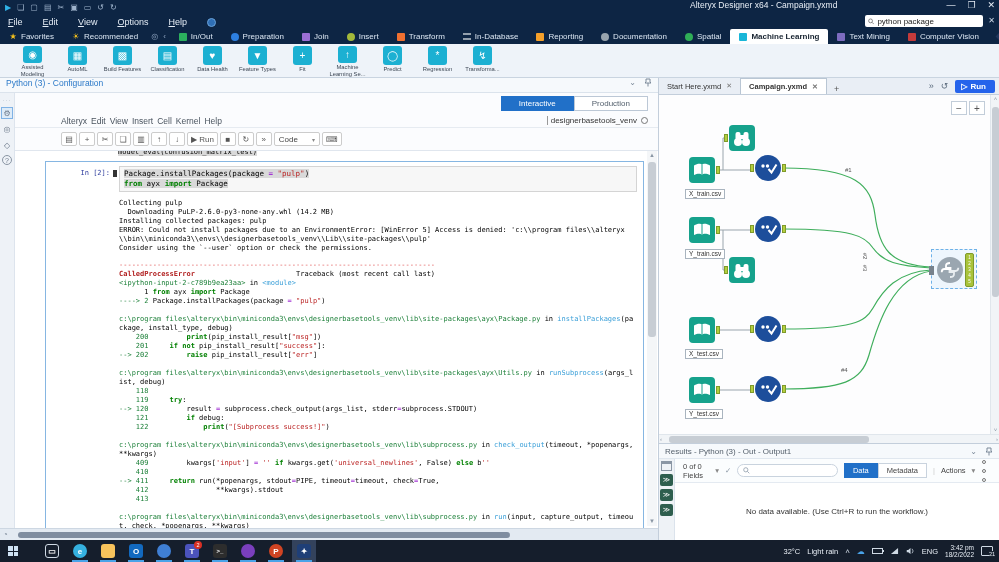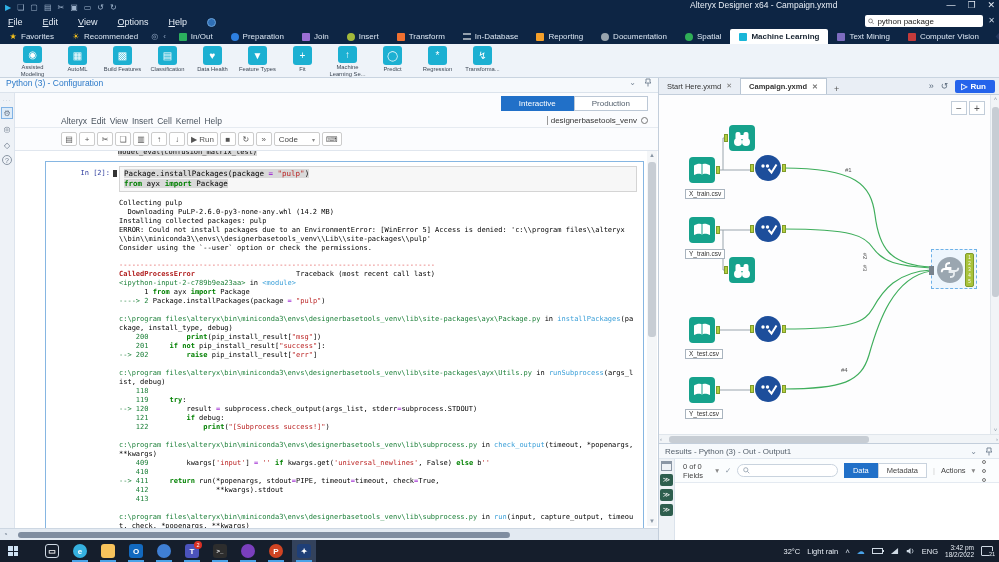--- a/index.html
+++ b/index.html
@@ -589,20 +589,23 @@
         <span id="res-tabs" style="display:flex">
             <span class="rtab-btn active">Data</span>
             <span class="rtab-btn">Metadata</span>
           </span>
         <span style="color:#ccc">|</span>
         <span>Actions</span>
         <span style="color:#888">▾</span>
         <span class="res-dots"><span></span><span></span><span></span></span>
       </div>
 
+      <div class="res-body">
+        <span>No data available. (Use Ctrl+R to run the workflow.)</span>
+      </div>
     </div>
   </div>
 
   <div class="taskbar">
     <div class="start">
       <div class="winlogo">
           <i></i>
           <i></i>
           <i></i>
           <i></i>

